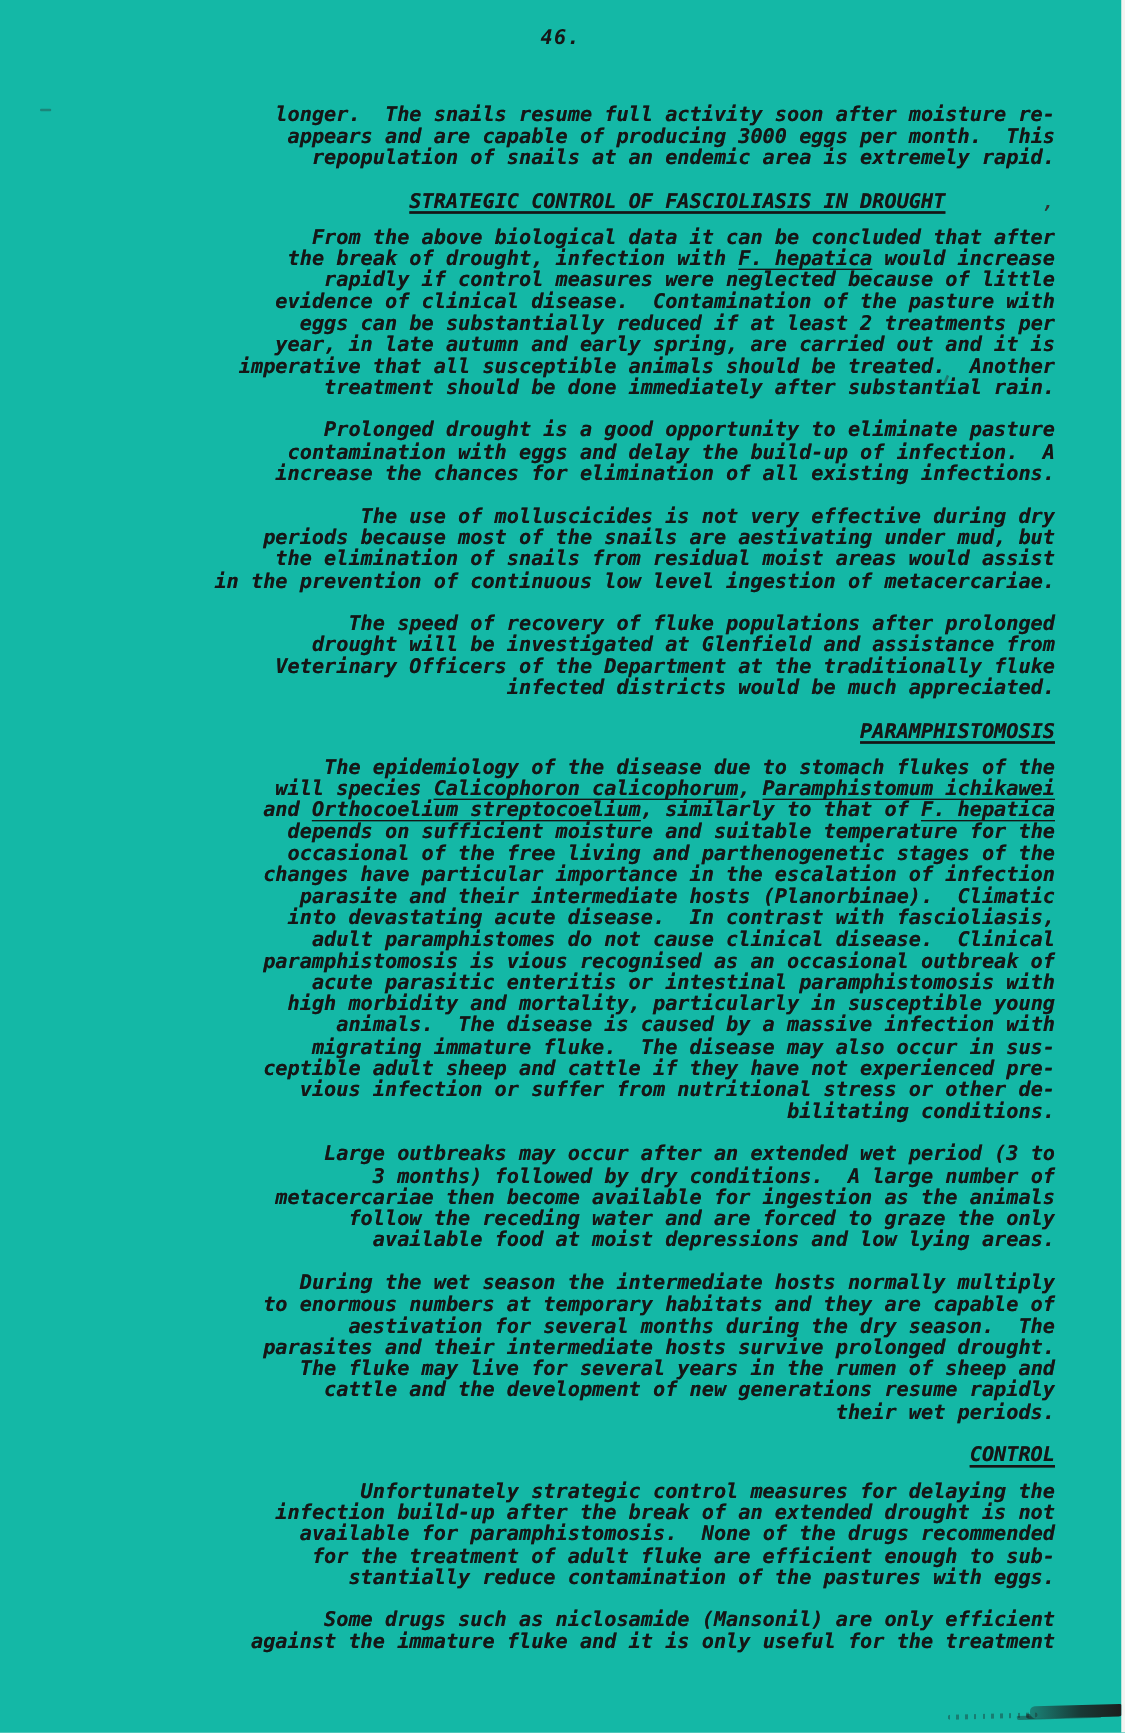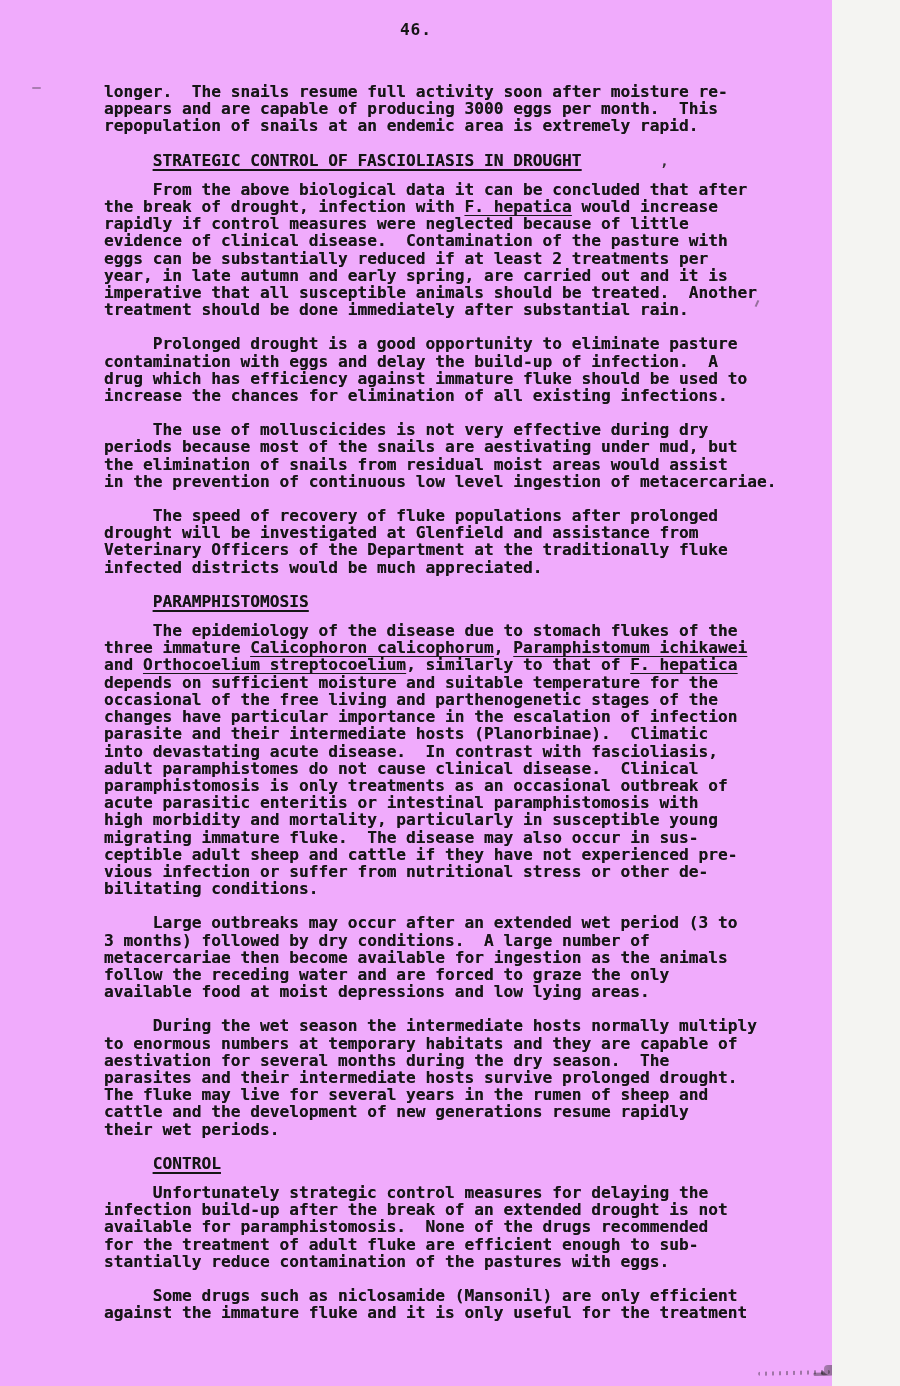--- a/index.html
+++ b/index.html
@@ -3,39 +3,40 @@
 <meta charset="utf-8">
 <style>
   html, body { margin: 0; padding: 0; }
   body {
     width: 900px; height: 1386px;
     background: #f4f4f2;
     font-family: "DejaVu Sans Mono", "Liberation Mono", monospace;
   }
   .page {
     position: absolute; left: 0; top: 0;
-    width: 832px; height: 1386px;
-    background: #f0abfc;
+    width: 897px; height: 1386px;
+    background: #14b8a6;
     color: #161616;
     overflow: hidden;
+    font-style: italic;
   }
   .pageno {
     position: absolute; top: 20px; left: 0; right: 0;
     text-align: center;
     font-size: 16.2px; font-weight: 700;
     letter-spacing: 1px;
   }
   .doc {
     position: absolute; left: 104px; top: 83px; width: 740px;
     font-size: 16.2px; font-weight: 700;
     line-height: 17.2px;
     text-shadow: 0 0 0.5px rgba(10,10,10,0.55);
   }
   .line { white-space: pre; }
-  .block { margin: 0; }
+  .block { margin: 0; text-align: right; }
   .para  { margin-top: 17px; }
   .block:first-child { margin-top: 0; }
   .heading { margin-top: 17px; white-space: pre; }
   .heading + .para { margin-top: 12px; }
   .para.indent .line:first-child { text-indent: 5ch; }
   .hd {
     margin-left: 5ch; display: inline-block;
     text-decoration: underline;
     text-decoration-thickness: 1.6px;
     text-underline-offset: 3px;
@@ -98,49 +99,49 @@
         <div class="line">rapidly if control measures were neglected because of little</div>
         <div class="line">evidence of clinical disease.  Contamination of the pasture with</div>
         <div class="line">eggs can be substantially reduced if at least 2 treatments per</div>
         <div class="line">year, in late autumn and early spring, are carried out and it is</div>
         <div class="line">imperative that all susceptible animals should be treated.  Another</div>
         <div class="line">treatment should be done immediately after substantial rain.</div>
       </div>
       <div class="block para indent">
         <div class="line">Prolonged drought is a good opportunity to eliminate pasture</div>
         <div class="line">contamination with eggs and delay the build-up of infection.  A</div>
-        <div class="line">drug which has efficiency against immature fluke should be used to</div>
         <div class="line">increase the chances for elimination of all existing infections.</div>
       </div>
       <div class="block para indent">
         <div class="line">The use of molluscicides is not very effective during dry</div>
         <div class="line">periods because most of the snails are aestivating under mud, but</div>
         <div class="line">the elimination of snails from residual moist areas would assist</div>
         <div class="line">in the prevention of continuous low level ingestion of metacercariae.</div>
       </div>
       <div class="block para indent">
         <div class="line">The speed of recovery of fluke populations after prolonged</div>
         <div class="line">drought will be investigated at Glenfield and assistance from</div>
         <div class="line">Veterinary Officers of the Department at the traditionally fluke</div>
         <div class="line">infected districts would be much appreciated.</div>
       </div>
       <div class="block heading"><span class="hd">PARAMPHISTOMOSIS</span></div>
       <div class="block para indent">
         <div class="line">The epidemiology of the disease due to stomach flukes of the</div>
-        <div class="line"><span>three immature </span><span class="u">Calicophoron calicophorum</span><span>, </span><span class="u">Paramphistomum ichikawei</span></div>
+        <div class="line"><span>will species </span><span class="u">Calicophoron calicophorum</span><span>, </span><span class="u">Paramphistomum ichikawei</span></div>
         <div class="line"><span>and </span><span class="u">Orthocoelium streptocoelium</span><span>, similarly to that of </span><span class="u">F. hepatica</span></div>
         <div class="line">depends on sufficient moisture and suitable temperature for the</div>
         <div class="line">occasional of the free living and parthenogenetic stages of the</div>
         <div class="line">changes have particular importance in the escalation of infection</div>
         <div class="line">parasite and their intermediate hosts (Planorbinae).  Climatic</div>
         <div class="line">into devastating acute disease.  In contrast with fascioliasis,</div>
         <div class="line">adult paramphistomes do not cause clinical disease.  Clinical</div>
-        <div class="line">paramphistomosis is only treatments as an occasional outbreak of</div>
+        <div class="line">paramphistomosis is vious recognised as an occasional outbreak of</div>
         <div class="line">acute parasitic enteritis or intestinal paramphistomosis with</div>
         <div class="line">high morbidity and mortality, particularly in susceptible young</div>
+        <div class="line">animals.  The disease is caused by a massive infection with</div>
         <div class="line">migrating immature fluke.  The disease may also occur in sus-</div>
         <div class="line">ceptible adult sheep and cattle if they have not experienced pre-</div>
         <div class="line">vious infection or suffer from nutritional stress or other de-</div>
         <div class="line">bilitating conditions.</div>
       </div>
       <div class="block para indent">
         <div class="line">Large outbreaks may occur after an extended wet period (3 to</div>
         <div class="line">3 months) followed by dry conditions.  A large number of</div>
         <div class="line">metacercariae then become available for ingestion as the animals</div>
         <div class="line">follow the receding water and are forced to graze the only</div>

